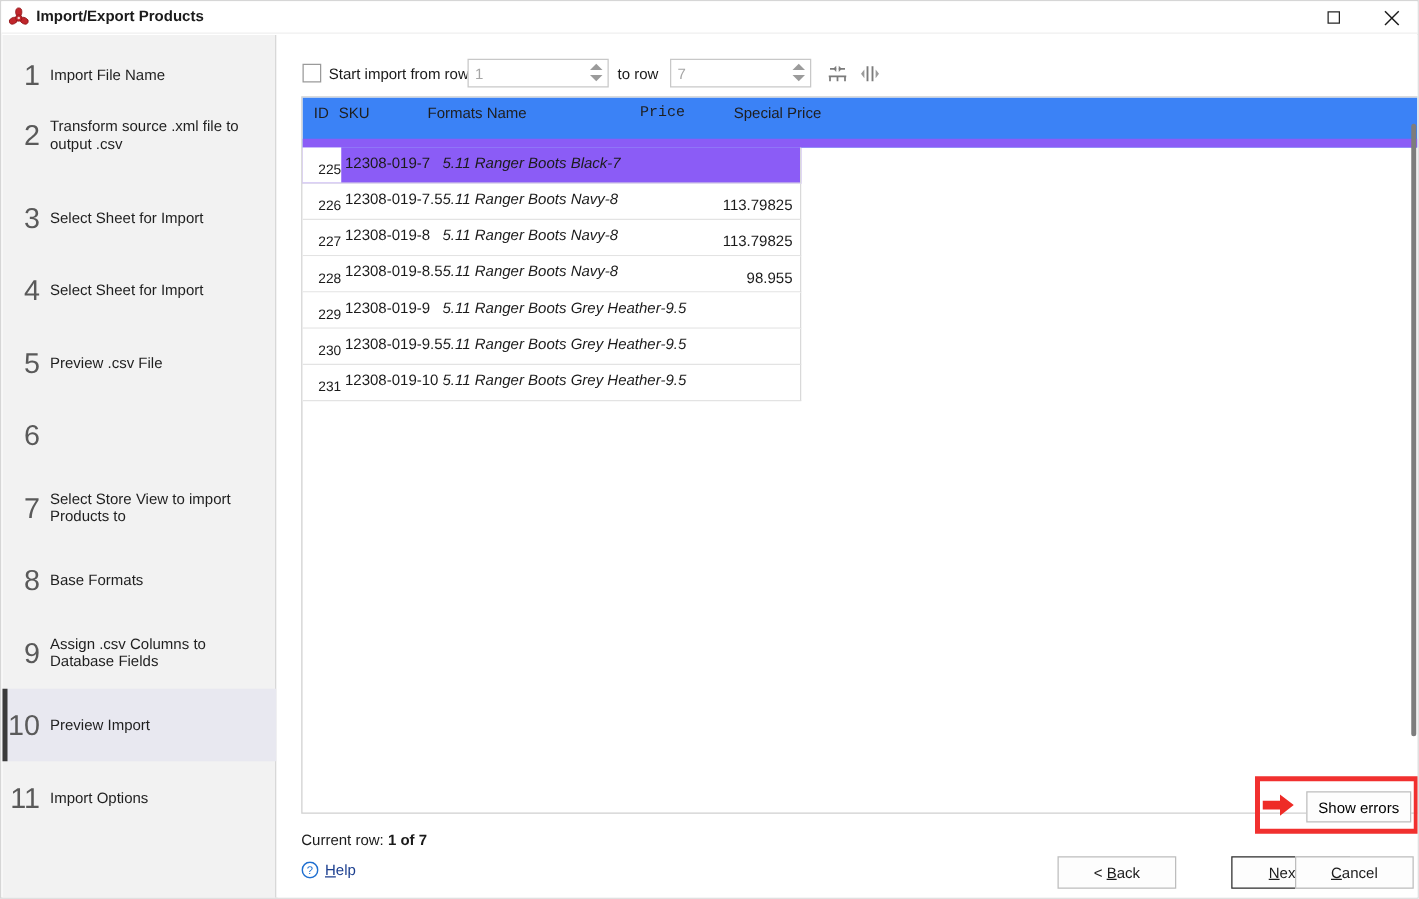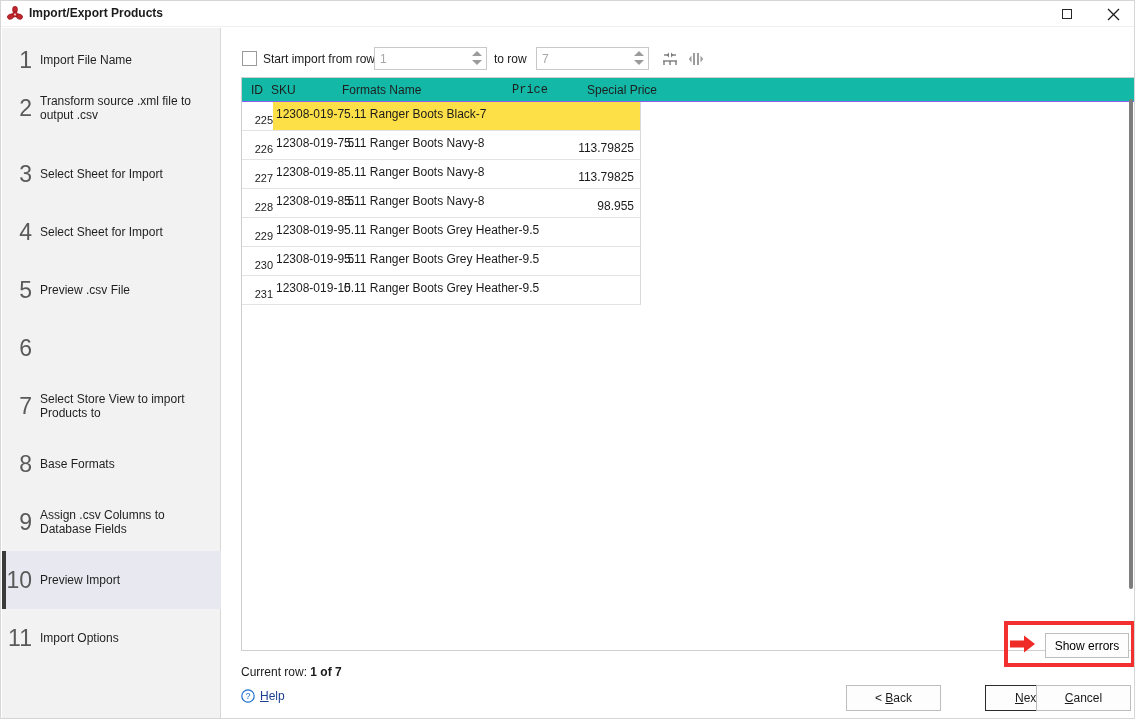--- a/index.html
+++ b/index.html
@@ -121,45 +121,45 @@
   #icon-fitcols { left:437px; }
   #icon-colwidth { left:463px; }
 
   
   #grid-frame {
     position:absolute; left:19px; top:49px; width:894px; height:574px;
     border:1px solid #cfcfcf; background:#ffffff;
     overflow:hidden;
   }
   #grid-header {
-    position:relative; height:24px; background:#14b8a6;
-    border-bottom:1px solid #8b5cf6;
+    position:relative; height:40px; background:#3b82f6;
+    border-bottom:7px solid #8b5cf6;
   }
   #grid-header .hc {
     position:absolute; top:5px; font-size:12px; color:#1e1e1e; white-space:nowrap;
   }
   .h-id   { left:9px; }
   .h-sku  { left:29px; }
   .h-name { left:100px; }
   .h-price{ left:268px; width:38px; text-align:right;font-family:Liberation Mono, monospace; }
   .h-spec { left:320px;margin-left:25px; }
 
   .grow {
     position:relative; width:399px; height:29px;
     border-bottom:1px solid #e3e3e3;
     border-right:1px solid #d9d9d9;
     background:#ffffff;
   }
-  .grow.sel { background:#fde047; }
+  .grow.sel { background:#8b5cf6; }
   .grow .c {
     position:absolute; font-size:12px; color:#1b1b1b; white-space:nowrap;
   }
   .grow .c-id   { left:9px; top:12px; font-size:11px; width:22px; text-align:right; }
   .grow .c-sku  { left:34px; top:5px; }
-  .grow .c-name { left:102px; top:5px; }
+  .grow .c-name { left:112px; top:5px;font-style:italic; }
   .grow .c-price{ left:250px; top:5px; width:56px; text-align:right; }
   .grow .c-spec { left:306px; top:10px; width:86px; text-align:right; }
 
   
   .grow.sel .idcell {
     position:absolute; left:0; top:0; width:31px; height:28px; background:#ffffff;
   }
 
   #grid-scroll {
     position:absolute; right:1px; top:21px; width:4px; height:490px;

